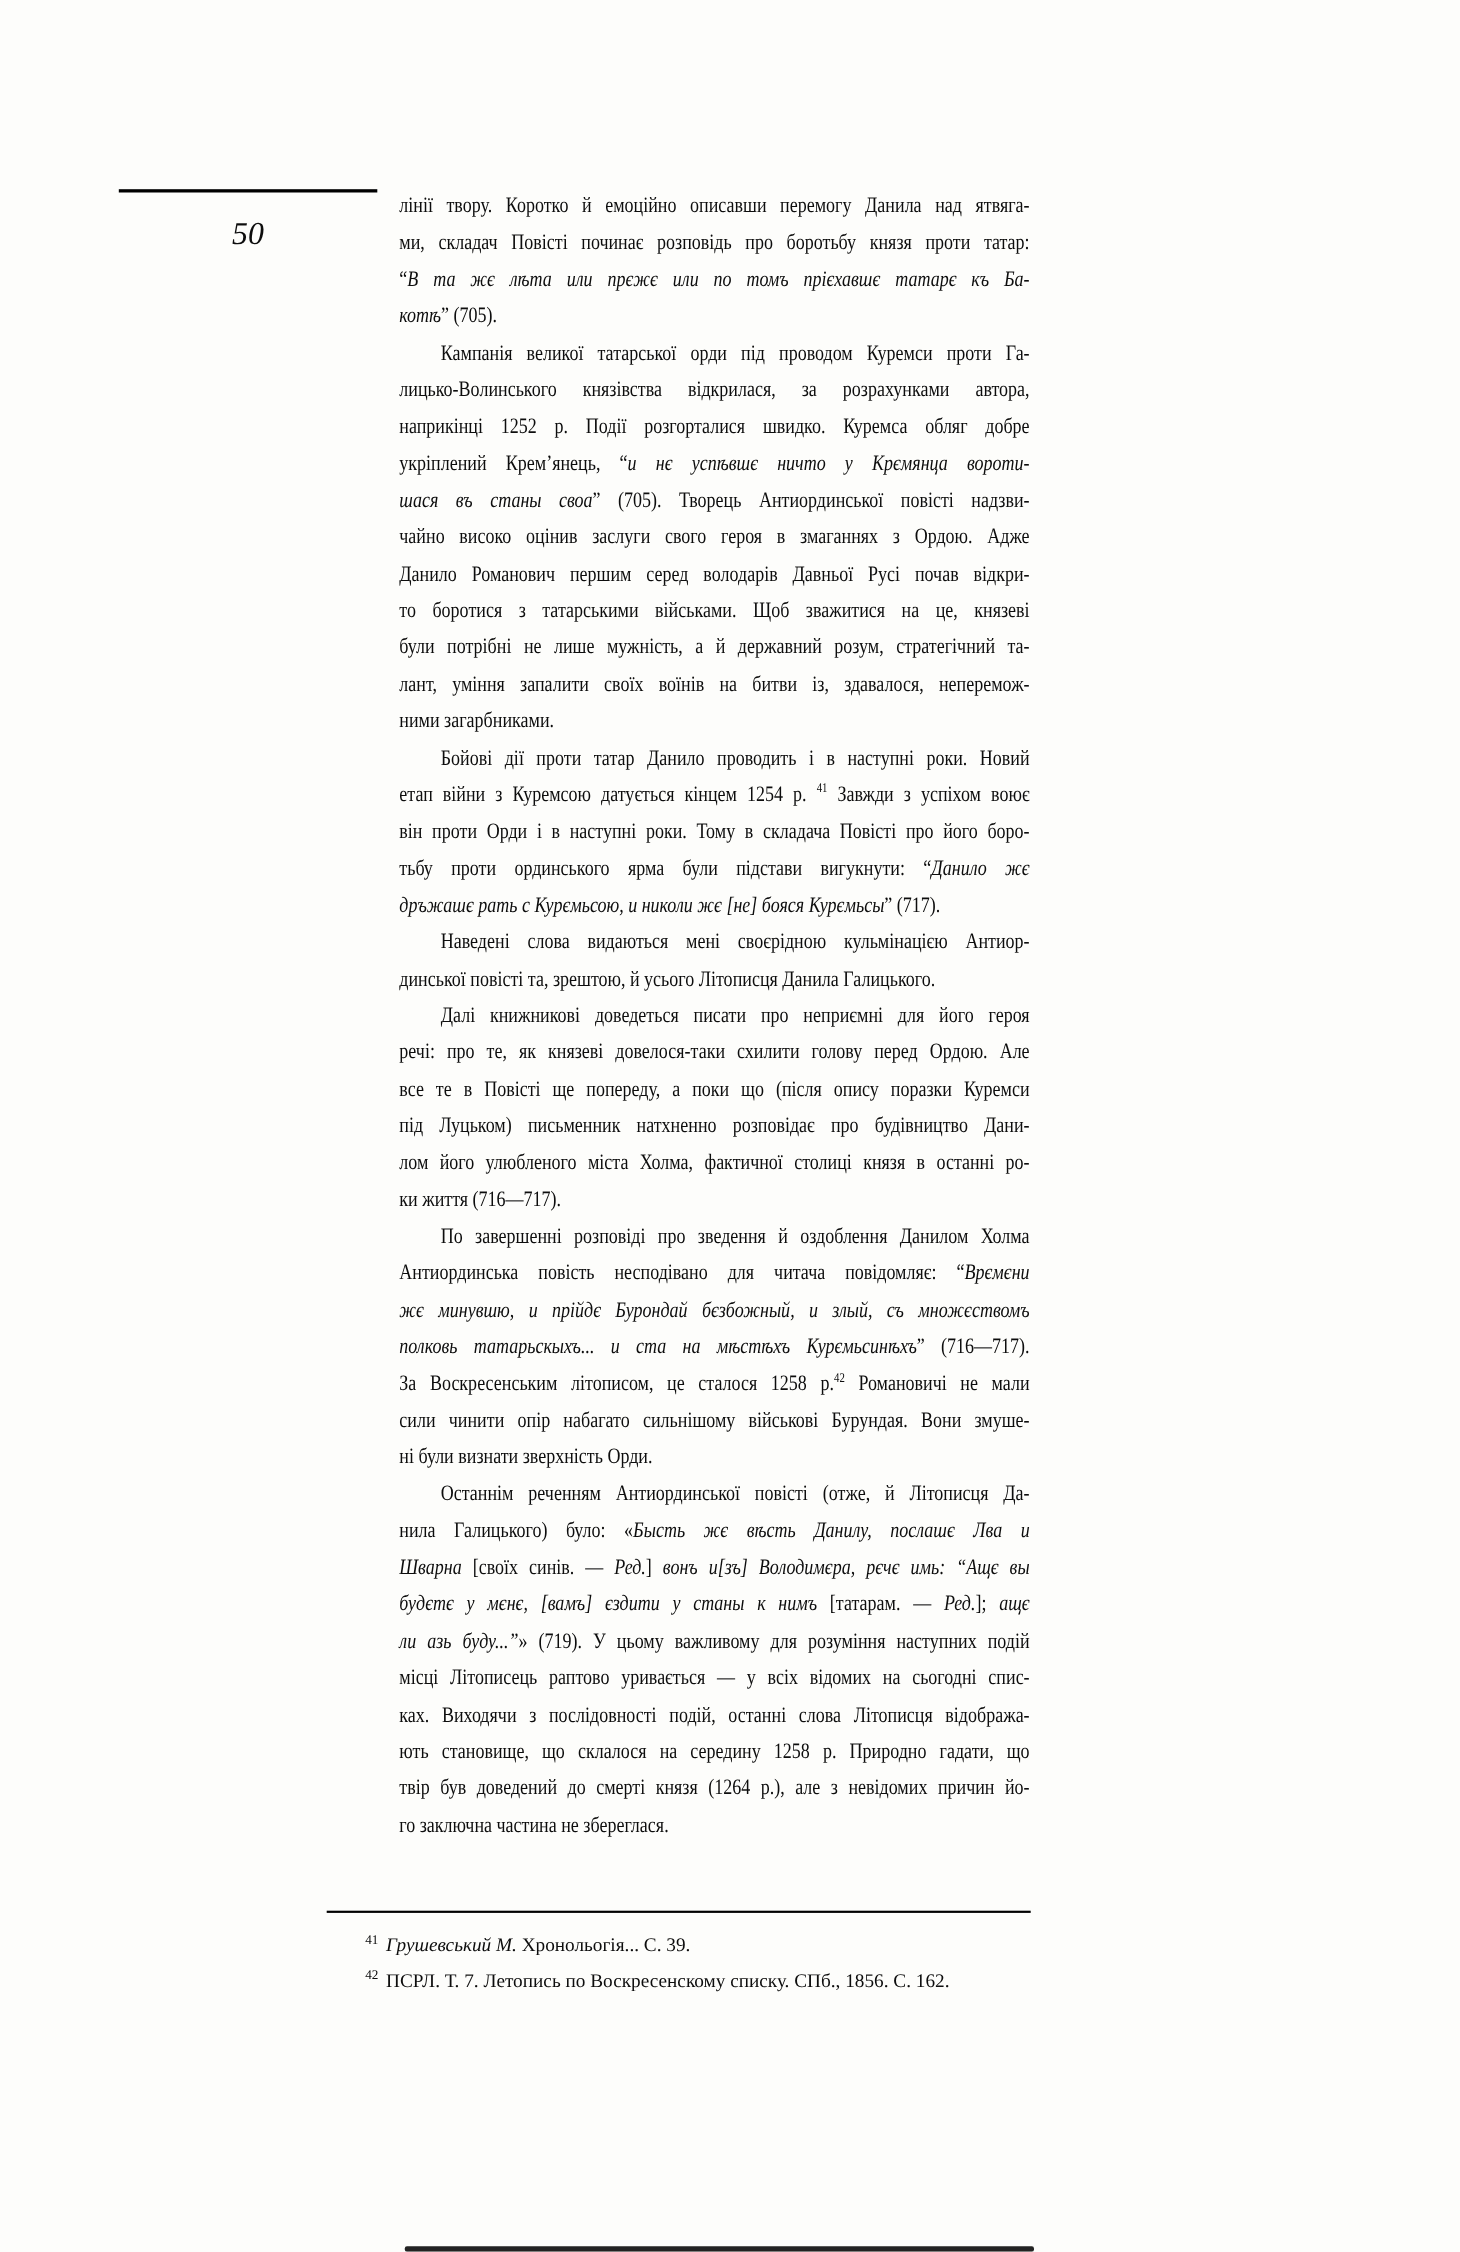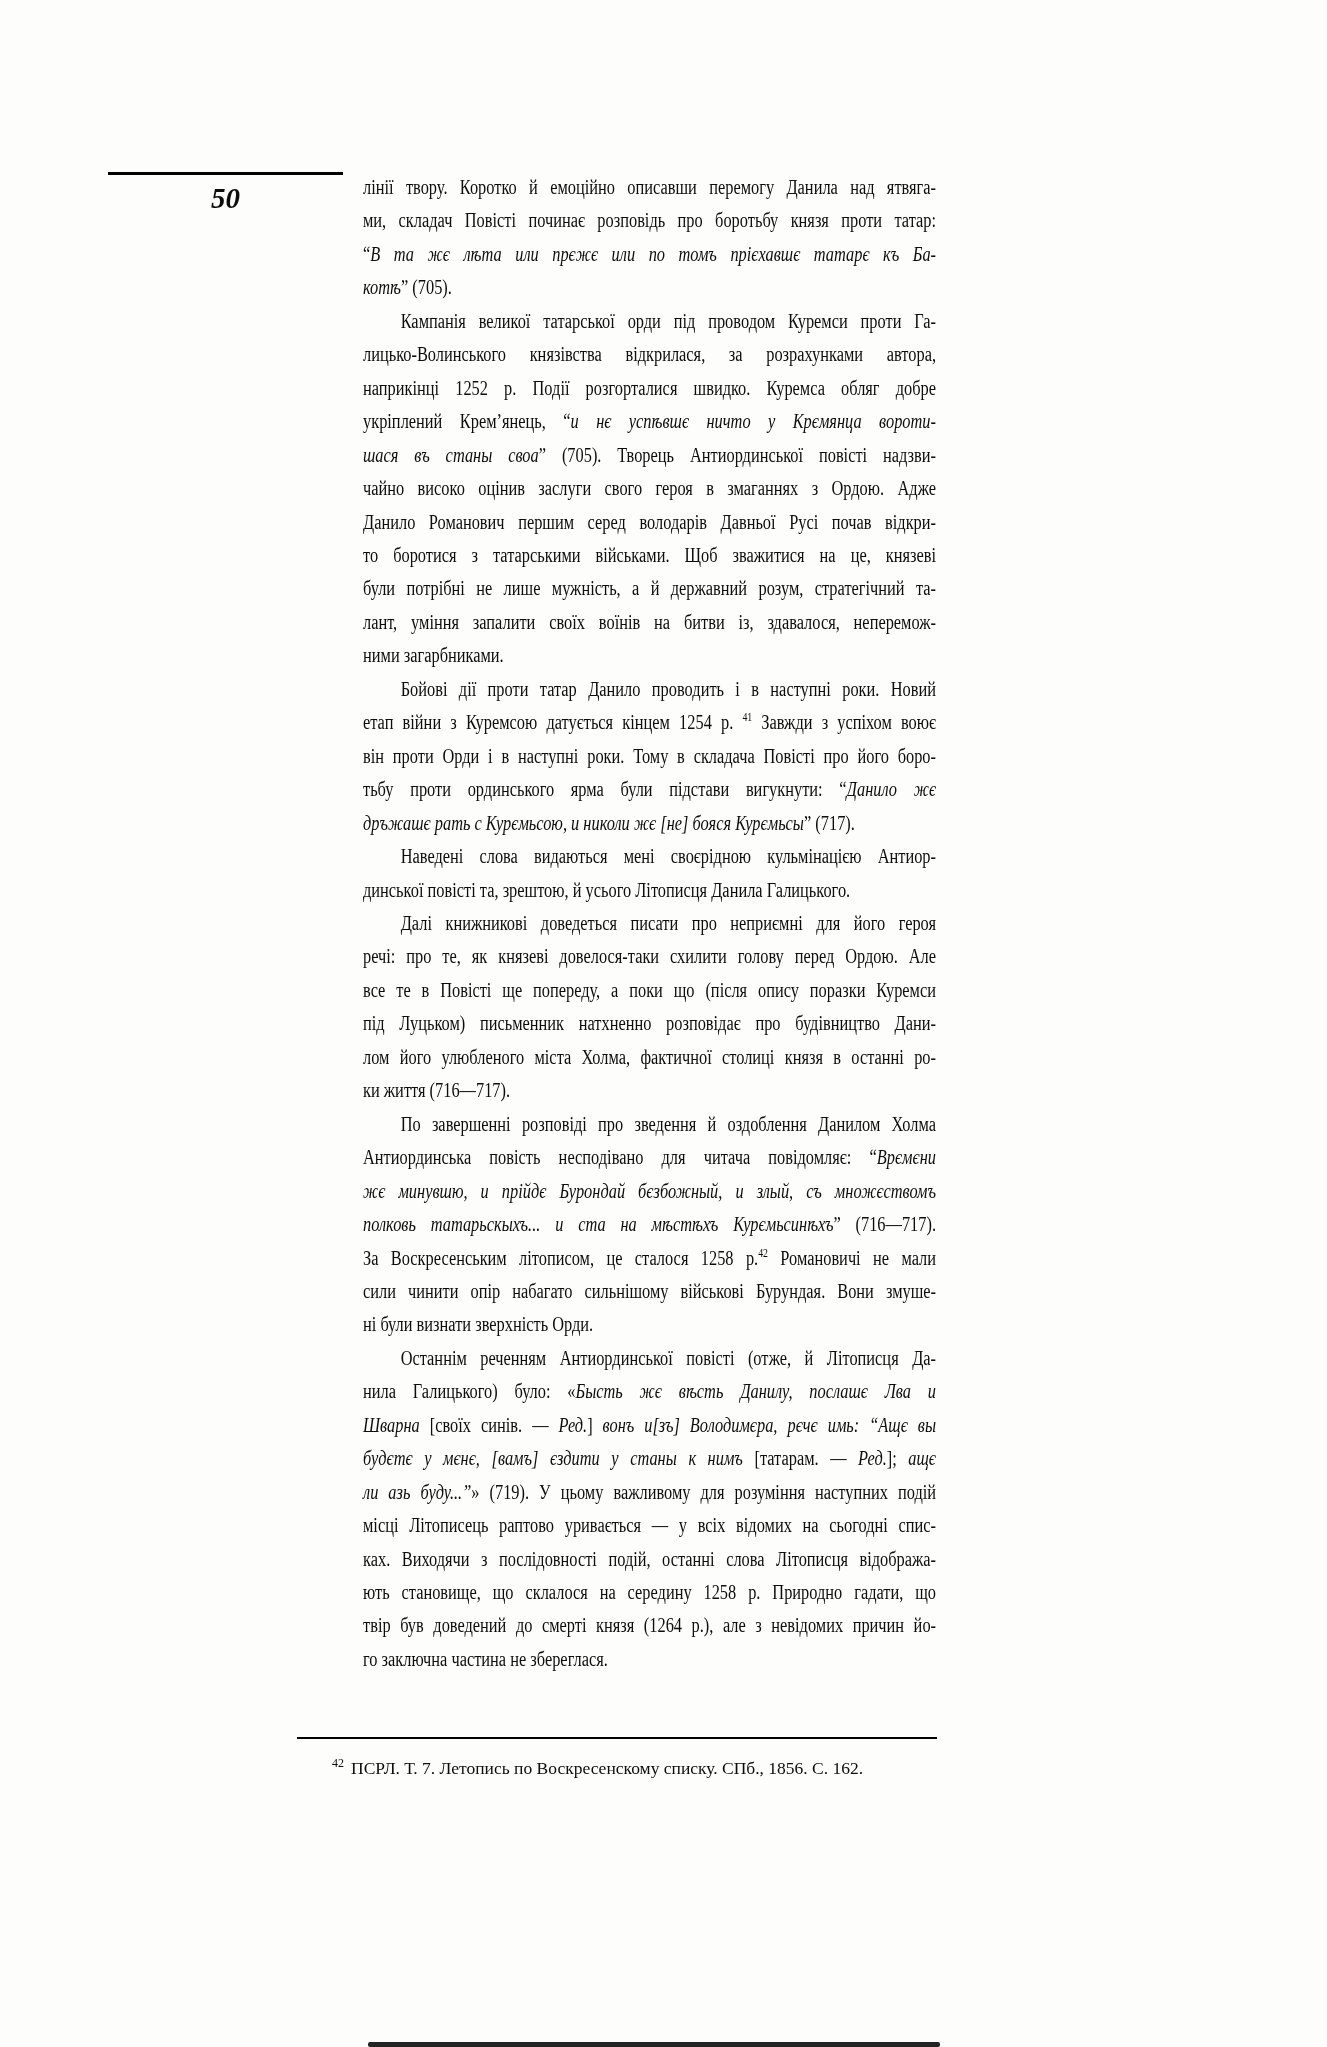--- a/index.html
+++ b/index.html
@@ -16,21 +16,21 @@
     position: absolute; left: 103px; top: 164px; width: 245px;
     text-align: center;
   }
   .running-title {
     font-weight: bold; font-size: 17px; line-height: 25px; letter-spacing: 0.4px;
   }
   .head-rule {
     height: 2.5px; background: #000; width: 235px; margin: 8px auto 0 auto;
   }
   .page-num {
-    font-weight: bold; font-style: italic; font-size: 29px; margin-top: 7px;
+    font-weight: normal; font-style: italic; font-size: 29px; margin-top: 22px;
   }
   
   .textcol {
     position: absolute; left: 363px; top: 171px; width: 700px;
     transform: scaleX(0.8186); transform-origin: 0 0;
     font-size: 20px; line-height: 33.45px;
   }
   .line { text-align: justify; text-align-last: justify; }
   .line.last { text-align: left; text-align-last: left; }
   .line.ind { text-indent: 46px; }
@@ -111,16 +111,17 @@
       <div class="line"><span>місці Літописець раптово уривається — у всіх відомих на сьогодні спис-</span></div>
       <div class="line"><span>ках. Виходячи з послідовності подій, останні слова Літописця відобража-</span></div>
       <div class="line"><span>ють становище, що склалося на середину 1258 р. Природно гадати, що</span></div>
       <div class="line"><span>твір був доведений до смерті князя (1264 р.), але з невідомих причин йо-</span></div>
       <div class="line last"><span>го заключна частина не збереглася.</span></div>
     </div>
   </div>
 
 <div class="fn-rule"></div>
 <div class="footnotes">
+    <div class="fn"><sup class="fnnum">41</sup><span class="i">Грушевський М.</span><span> Хронольогія... С. 39.</span></div>
     <div class="fn"><sup class="fnnum">42</sup><span>ПСРЛ. Т. 7. Летопись по Воскресенскому списку. СПб., 1856. С. 162.</span></div>
   </div>
 
 <div class="scan-edge"></div>
 
 </body></html>

